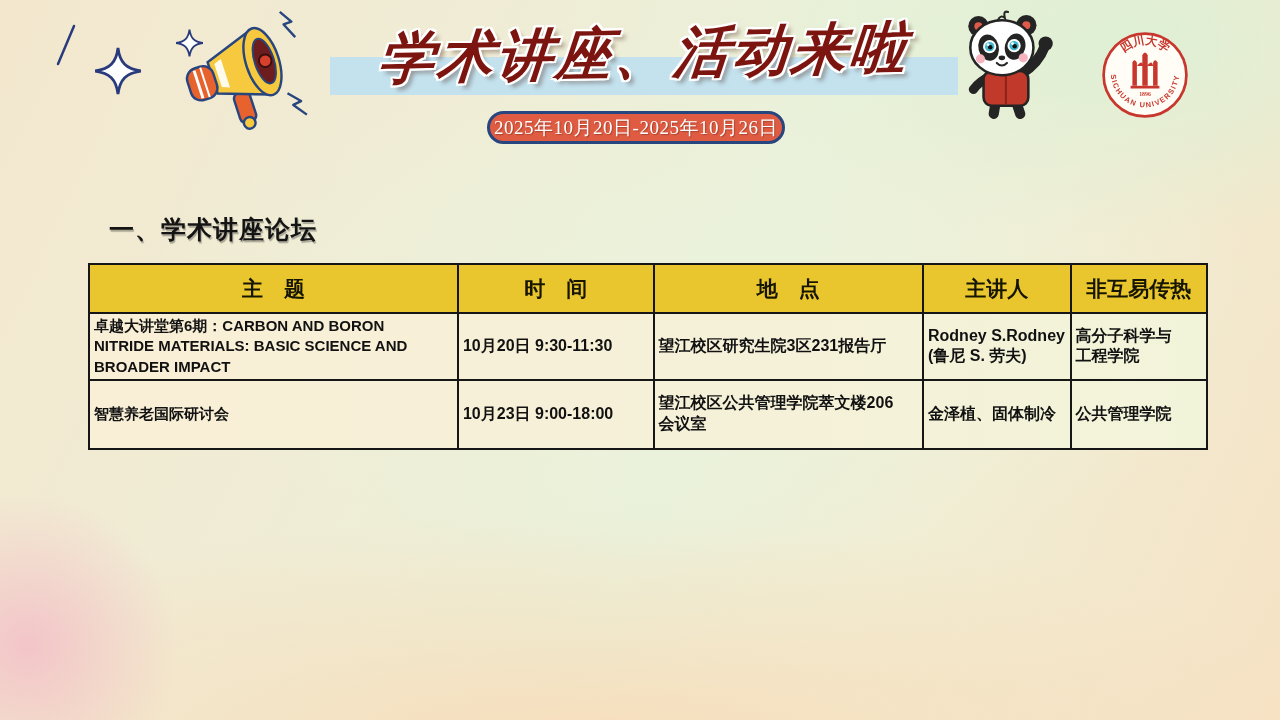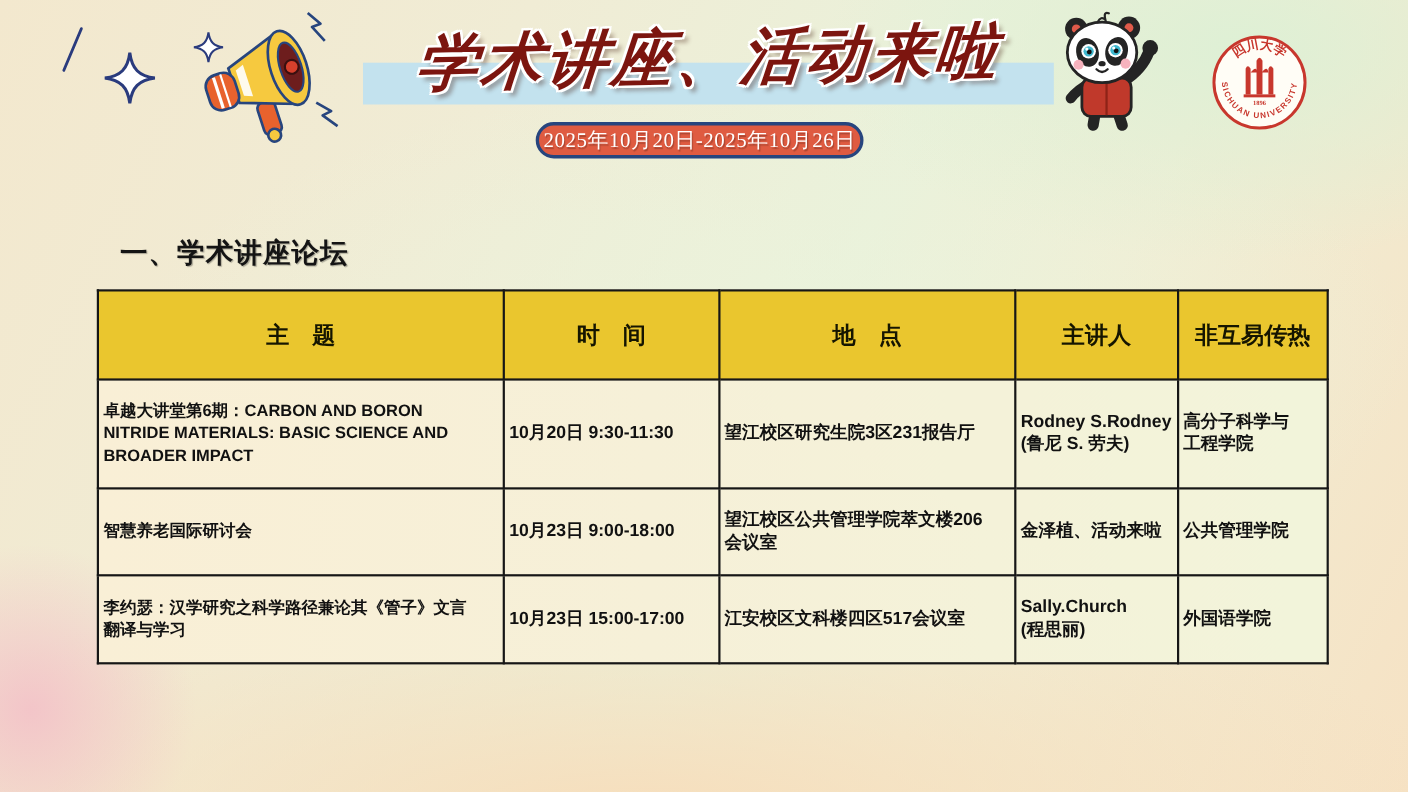--- a/index.html
+++ b/index.html
@@ -46,21 +46,21 @@
     text-shadow:1px 1.5px 1px rgba(0,0,0,0.3);letter-spacing:1px;
   }
   
   .sched-table{
     position:absolute;left:88px;top:263px;width:1120px;
     border-collapse:collapse;table-layout:fixed;
     background:linear-gradient(to right,#f9efd6 0%,#f6f0d8 45%,#f2f4da 100%);
   }
   .sched-table th,.sched-table td{
     border:2px solid #161616;vertical-align:middle;
-    padding:18px 4px;color:#111;margin-top:20px;
+    padding:2px 4px;color:#111;margin-top:20px;
   }
   .sched-table thead th{
     background:#eac62e;height:43px;font-size:21px;font-weight:bold;color:#151500;
   }
   .sched-table td{font-size:16px;font-weight:bold;white-space:pre-line;line-height:1.3;}
   .sched-table td.cell-topic{font-size:15px;line-height:1.35;}
   .sched-table tbody tr:nth-child(1){height:62px;}
   .sched-table tbody tr:nth-child(2){height:69px;}
   .sched-table tbody tr:nth-child(3){height:52px;}
   .sched-table tbody tr:nth-child(4){height:66px;}
@@ -202,28 +202,19 @@
           <td class="cell-speaker">Rodney S.Rodney
 (鲁尼 S. 劳夫)</td>
           <td class="cell-organizer">高分子科学与
 工程学院</td>
         </tr>
         <tr>
           <td class="cell-topic">智慧养老国际研讨会</td>
           <td class="cell-time">10月23日 9:00-18:00</td>
           <td class="cell-location">望江校区公共管理学院萃文楼206
 会议室</td>
-          <td class="cell-speaker">金泽植、活动来啦</td>
+          <td class="cell-speaker">金泽植、固体制冷</td>
           <td class="cell-organizer">公共管理学院</td>
-        </tr>
-        <tr>
-          <td class="cell-topic">李约瑟：汉学研究之科学路径兼论其《管子》文言
-翻译与学习</td>
-          <td class="cell-time">10月23日 15:00-17:00</td>
-          <td class="cell-location">江安校区文科楼四区517会议室</td>
-          <td class="cell-speaker">Sally.Church
-(程思丽)</td>
-          <td class="cell-organizer">外国语学院</td>
         </tr>
       </tbody>
   </table>
 
 </div>
 
 </body></html>

